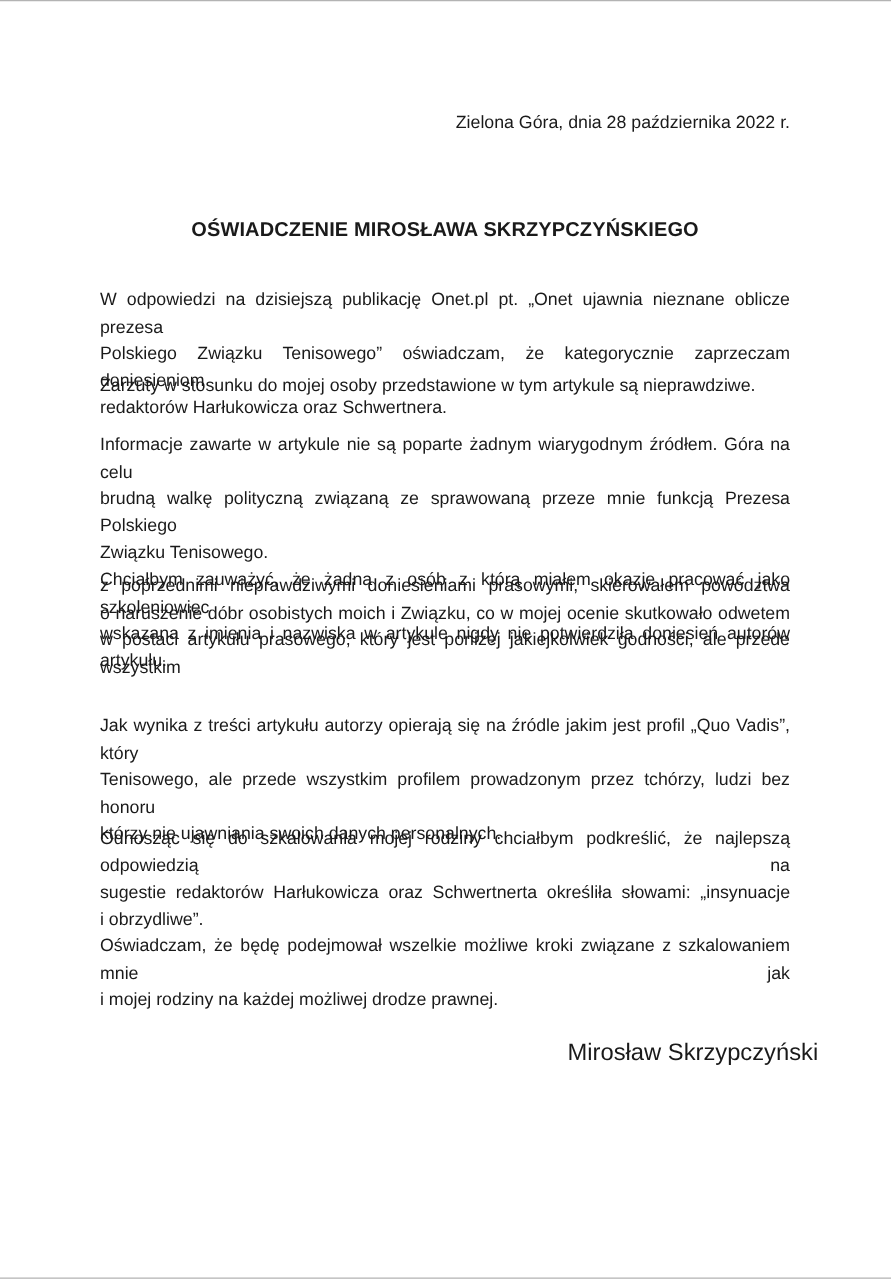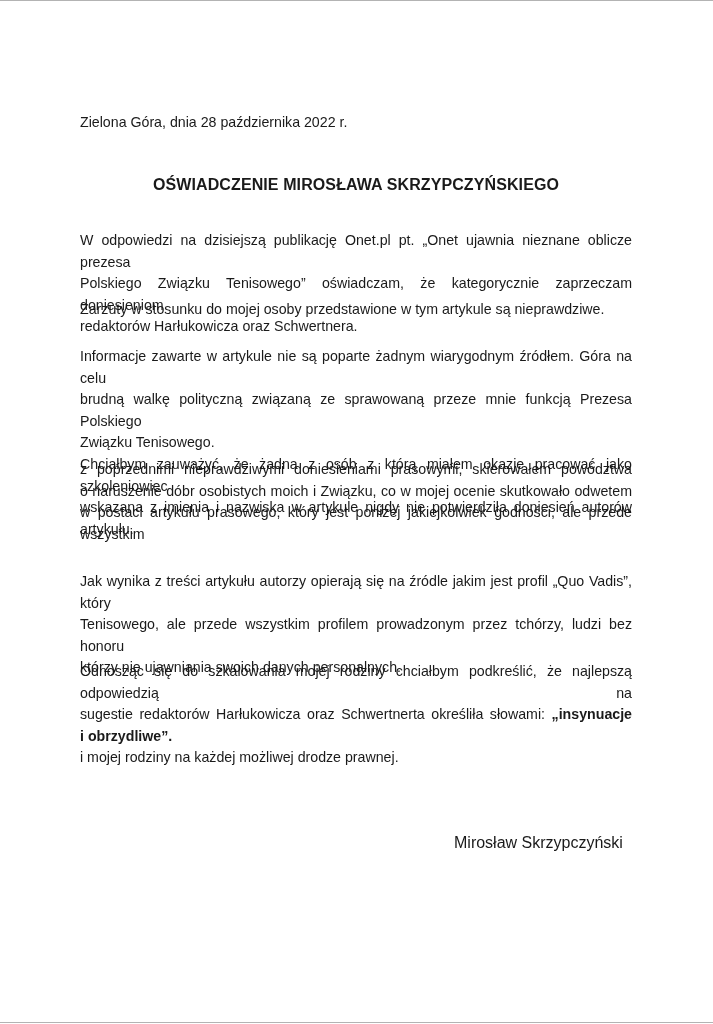--- a/index.html
+++ b/index.html
@@ -25,24 +25,24 @@
     .edge-top { top: 0; }
     .edge-bottom { bottom: 1px; }
     .page {
       position: absolute;
       left: 80px;
       top: 0;
       width: 552px;
     }
     .date-line {
       position: absolute;
-      top: 112px;
+      top: 88px;
       right: 0;
       width: 552px;
-      text-align: left;
+      text-align: right;
       font-size: 14.2px;
       line-height: 20px;
       white-space: nowrap;
     }
     .title {
       position: absolute;
       top: 175px;
       left: 0;
       width: 552px;
       text-align: center;
@@ -73,25 +73,25 @@
     .last-line {
       text-align-last: left;
     }
     .justify-all {
       text-align-last: justify;
     }
     .signature {
       position: absolute;
       top: 833px;
       left: 374px;
-      font-size: 16px;
+      font-size: 19px;
       line-height: 20px;
       white-space: nowrap;
     }
-    b { font-weight: bold; }
+    b { font-weight: normal; }
   </style>
 </head>
 <body>
 
 <div class="edge-top"></div>
 
 <div class="page">
 
   <div class="date-line">Zielona Góra, dnia 28 października 2022 r.</div>
 
@@ -127,20 +127,21 @@
     <p class="last-line">którzy nie ujawniania swoich danych personalnych.</p>
   </div>
 
   <div class="body-text p6">
     <p class="justify-all">Odnosząc się do szkalowania mojej rodziny chciałbym podkreślić, że najlepszą odpowiedzią na</p>
     <p class="justify-all"><span>sugestie redaktorów Harłukowicza oraz Schwertnerta określiła słowami: </span><b>„insynuacje</b></p>
     <p class="last-line"><b>i obrzydliwe”.</b></p>
   </div>
 
   <div class="body-text p7">
+    <p class="justify-all">Oświadczam, że będę podejmował wszelkie możliwe kroki związane z szkalowaniem mnie jak</p>
     <p class="last-line">i mojej rodziny na każdej możliwej drodze prawnej.</p>
   </div>
 
   <div class="signature">Mirosław Skrzypczyński</div>
 
 </div>
 
 <div class="edge-bottom"></div>
 
 </body></html>

